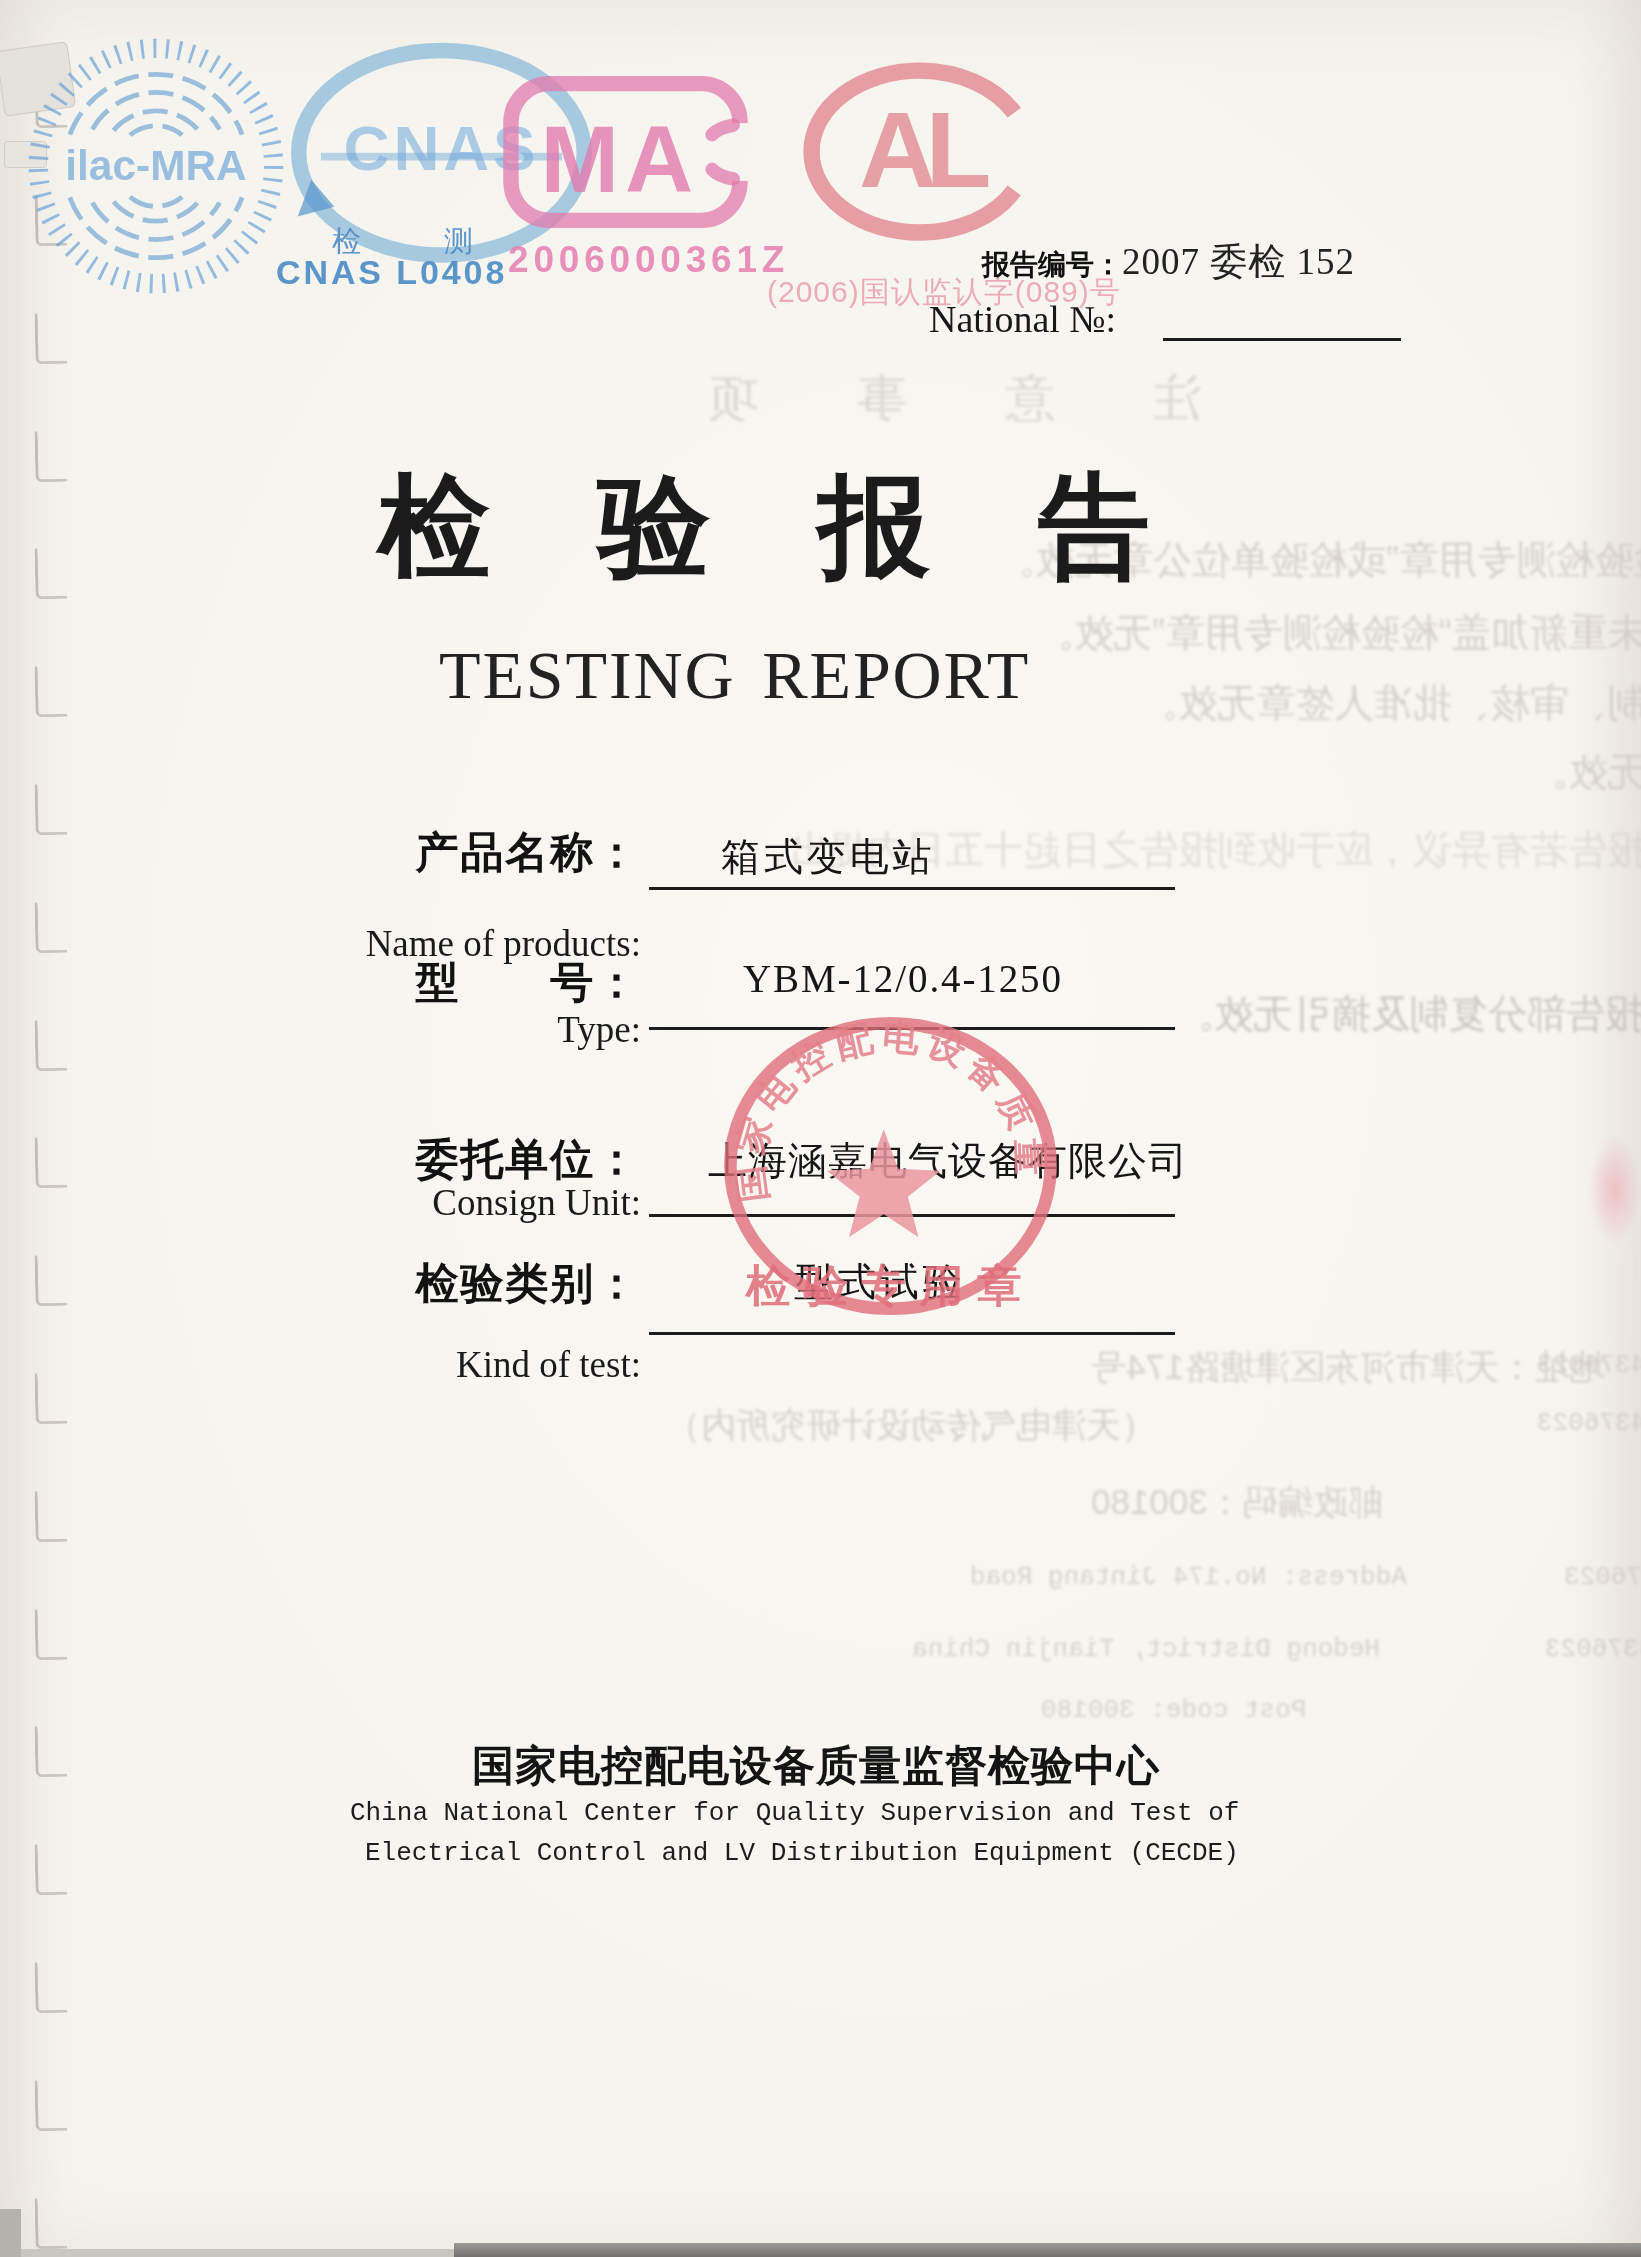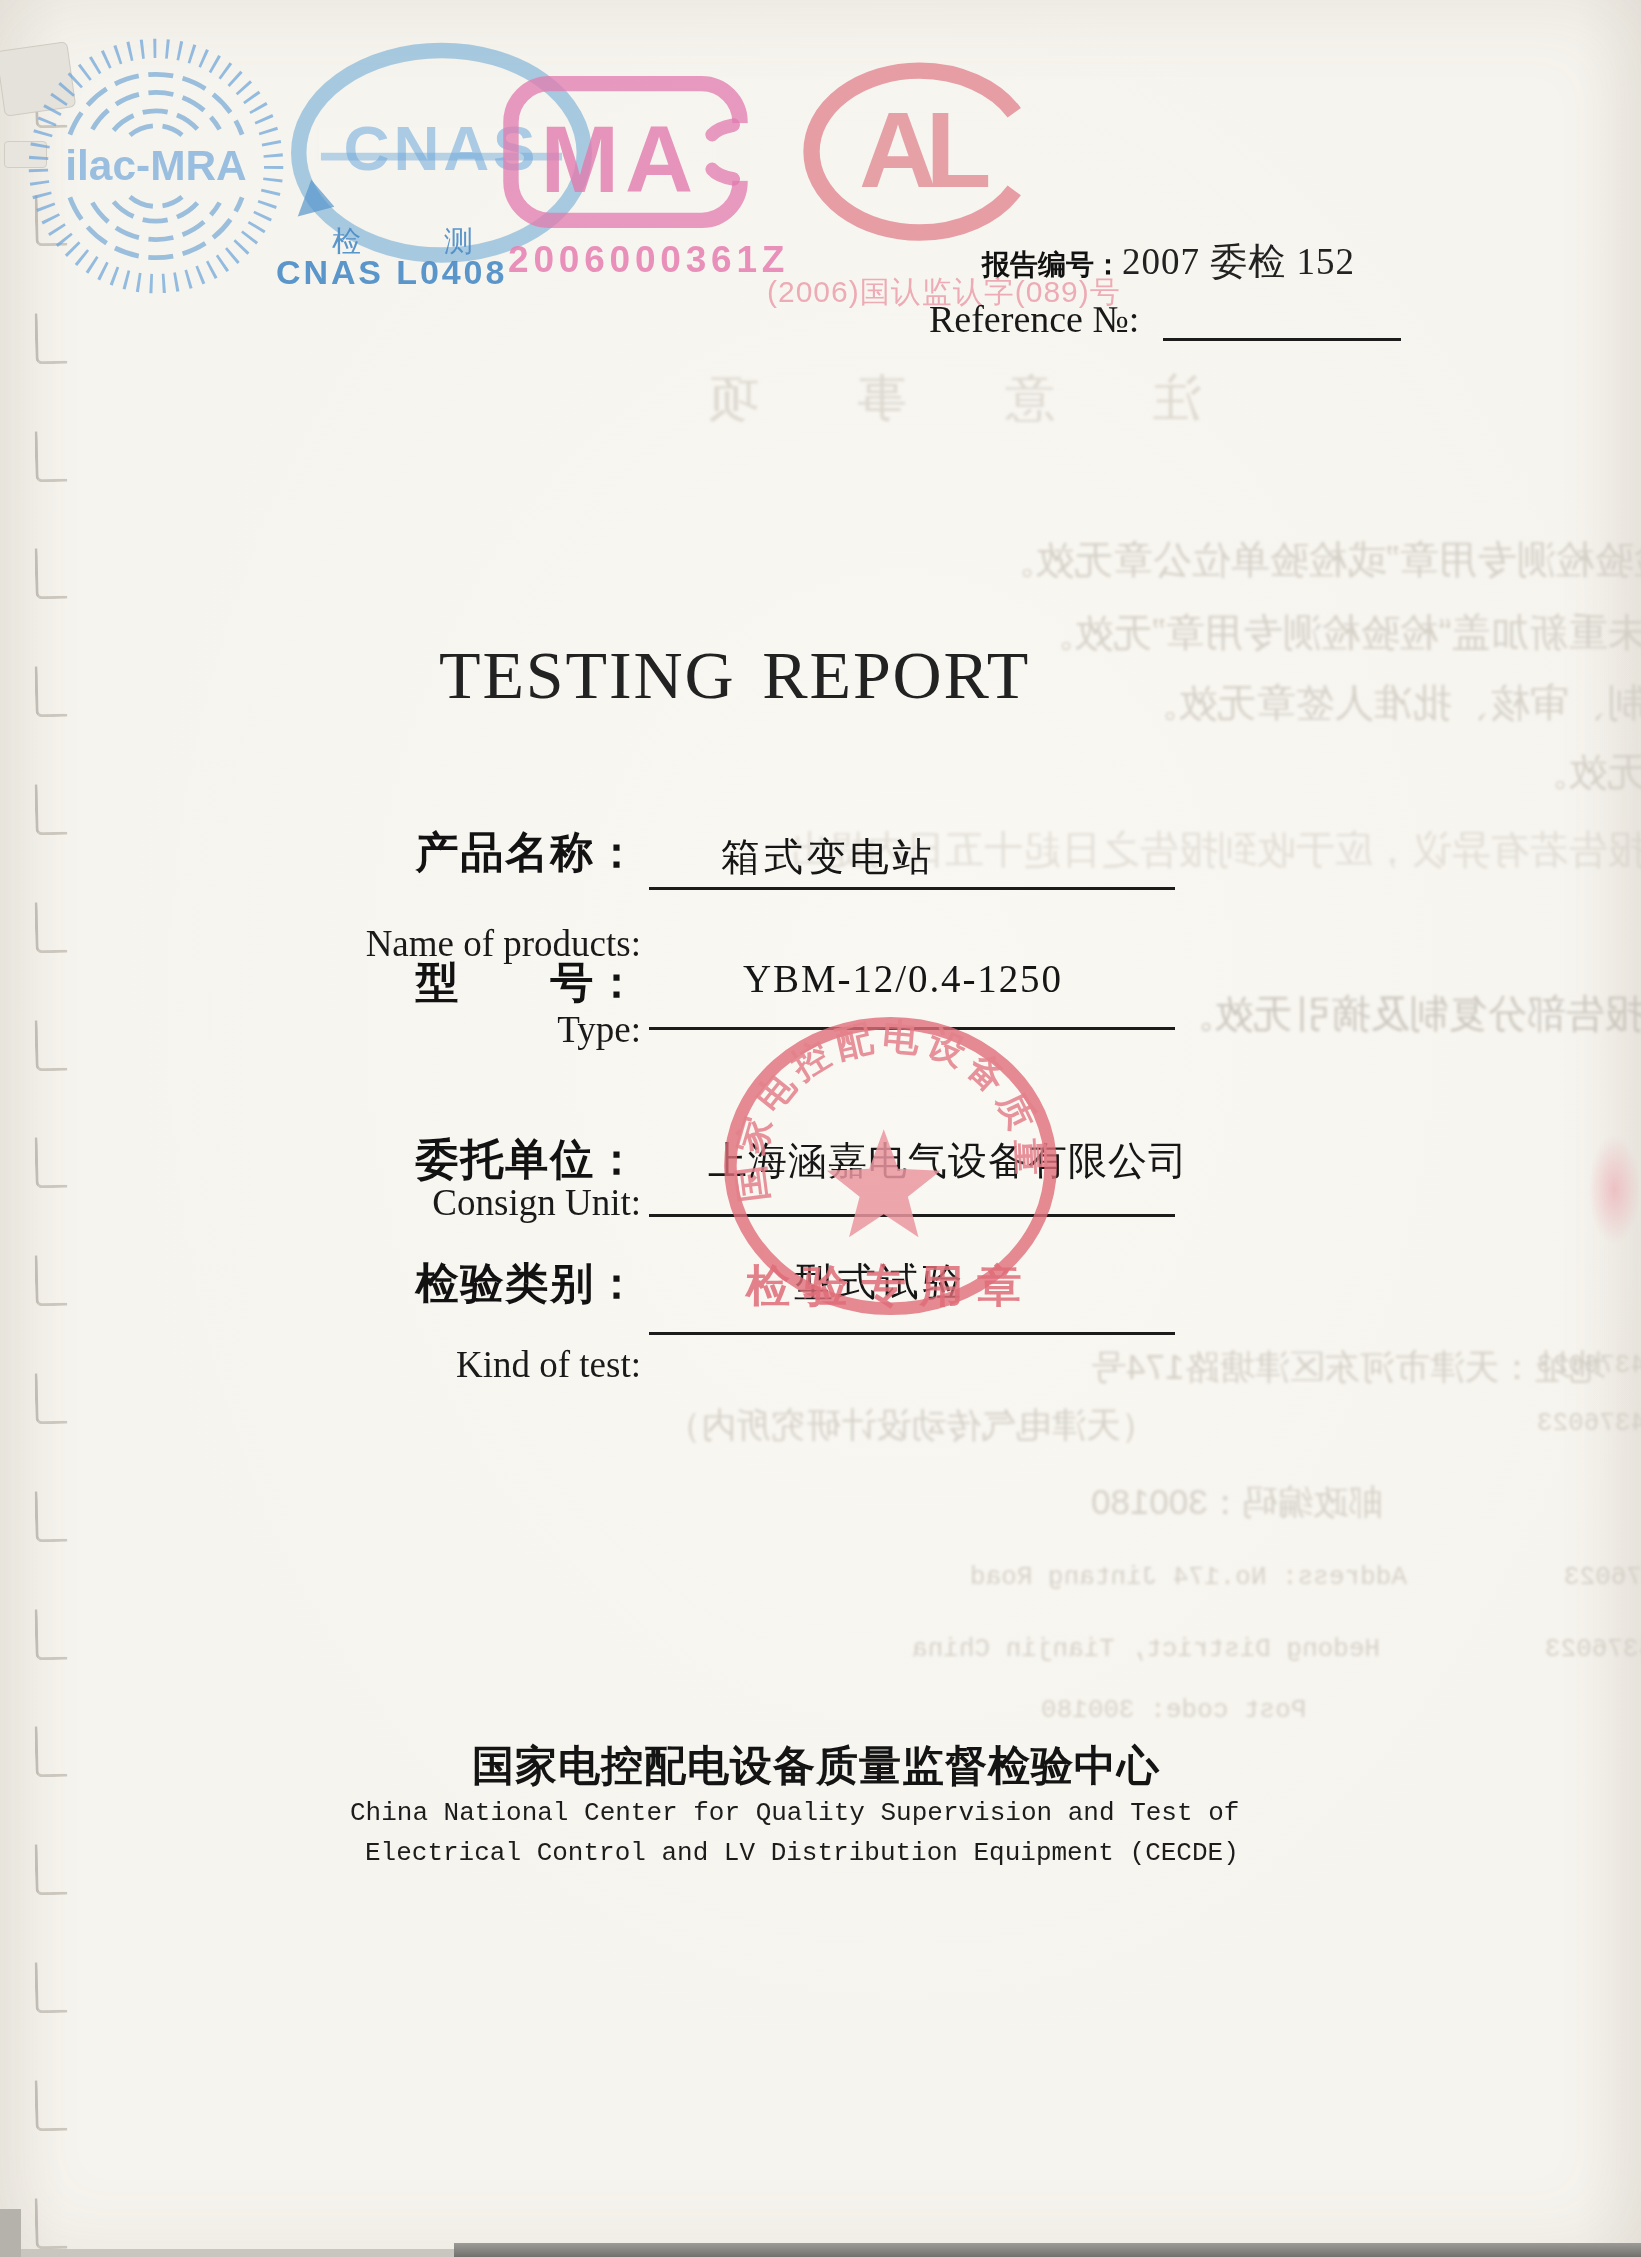--- a/index.html
+++ b/index.html
@@ -115,23 +115,24 @@
 
   <svg class="abs" style="left:799px;top:60px;" width="241" height="188" viewBox="0 0 250 195">
     <ellipse cx="125" cy="95" rx="112" ry="84" fill="none" stroke="#e2848e" stroke-width="17" opacity=".78" pathLength="100" stroke-dasharray="86 14" stroke-dashoffset="93"></ellipse>
     <text x="125" y="132" text-anchor="middle" font-size="112" font-weight="bold" fill="#e28a94" opacity=".78" letter-spacing="-12" font-family="Liberation Sans, sans-serif">AL</text>
   </svg>
   <div class="abs nowrap stamp-note" style="left:767px;top:272px;font-size:30px;letter-spacing:1px;opacity:.85;">(2006)国认监认字(089)号</div>
 
   <div class="abs nowrap" style="left:968px;top:237px;">
     <span style="font-size:28px;font-weight:bold;color:#111;margin-left:14px;">报告编号：</span><span style="font-size:37px;font-family:'Liberation Serif',serif;color:#222;letter-spacing:1px;">2007 委检 152</span>
   </div>
-  <div class="abs nowrap" style="left:929px;top:297px;font-size:38px;font-family:'Liberation Serif',serif;color:#181818;">Reference №:</div>
+  <div class="abs nowrap" style="left:929px;top:297px;font-size:38px;font-family:'Liberation Serif',serif;color:#181818;">National №:</div>
   <div class="abs" style="left:1163px;top:338px;width:238px;height:2.9px;background:#1c1c1c;"></div>
 
+  <div class="abs nowrap" style="left:378px;top:452px;font-size:112px;font-weight:bold;color:#1b1b1b;letter-spacing:108px;">检验报告</div>
   <div class="abs nowrap" style="left:439px;top:636px;font-size:68px;font-family:'Liberation Serif',serif;color:#222;letter-spacing:1.9px;word-spacing:7.7px;">TESTING  REPORT</div>
 
   <div class="flabel" style="top:824px;">产品名称：</div>
   <div class="fvalue" style="left:721px;top:830px;">箱式变电站</div>
   <div class="uline" style="top:887px;"></div>
   <div class="flabel-en" style="top:886px;margin-top:36px;">Name of products:</div>
 
   <div class="flabel" style="top:954px;">型　　号：</div>
   <div class="fvalue" style="left:743px;top:956px;letter-spacing:1.9px;">YBM-12/0.4-1250</div>
   <div class="uline" style="top:1027px;"></div>

